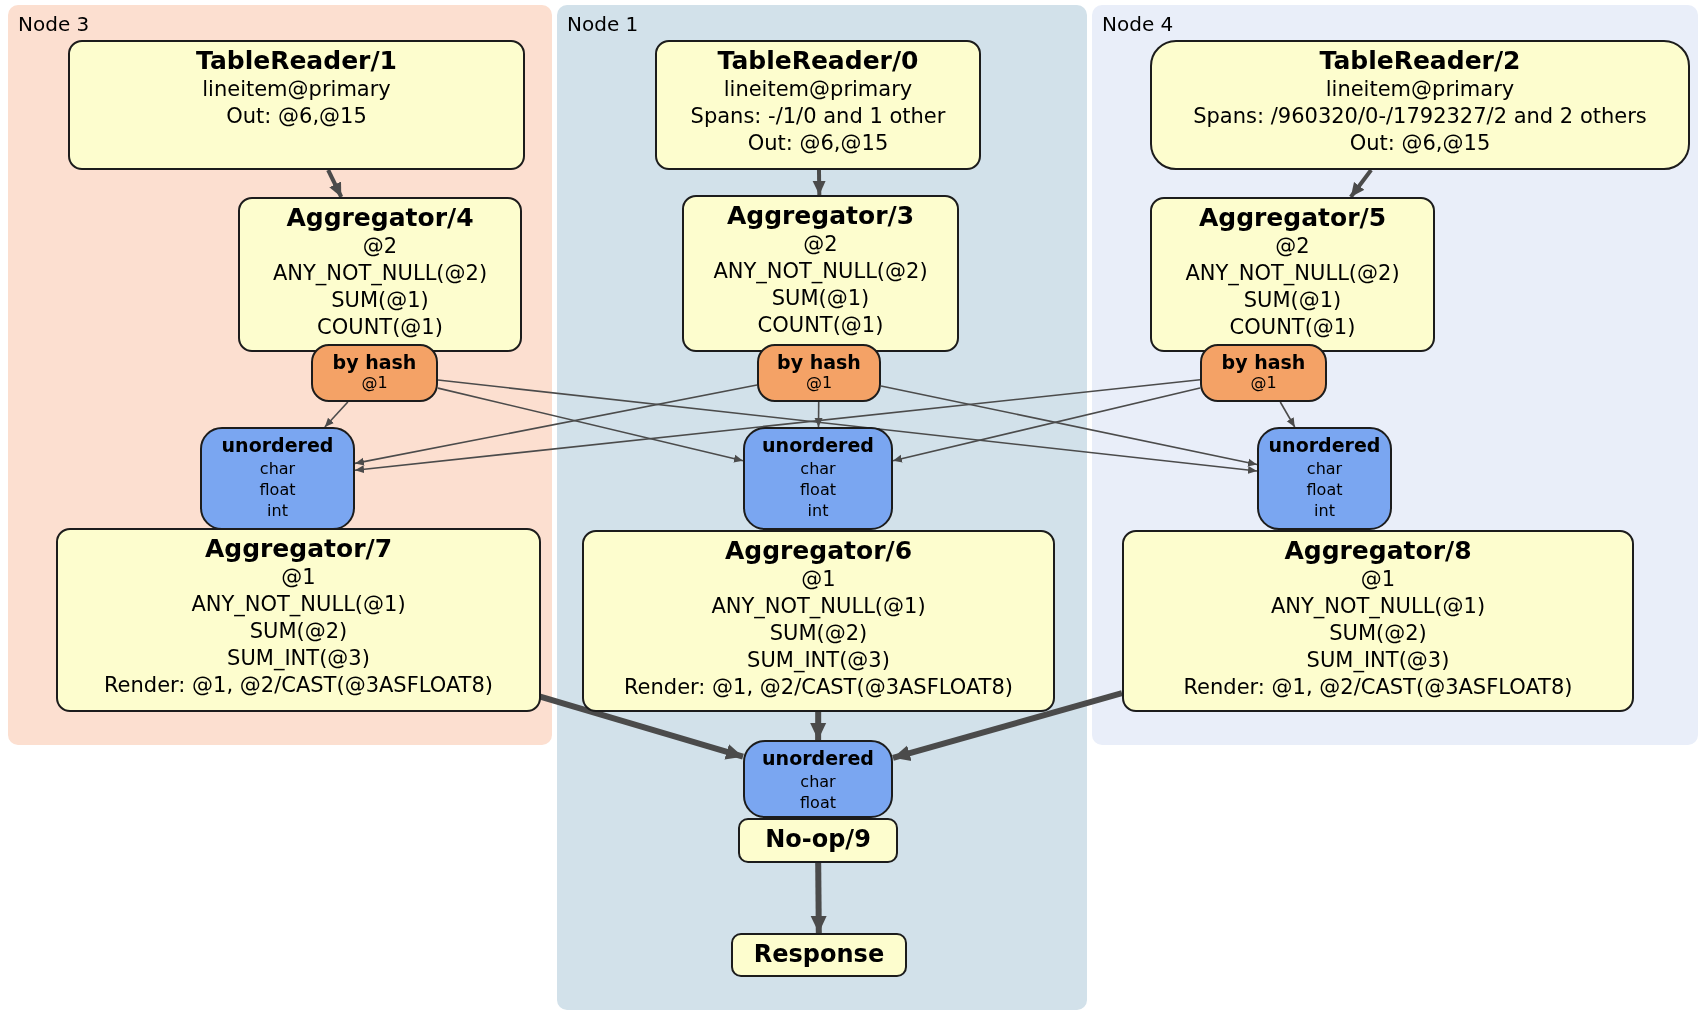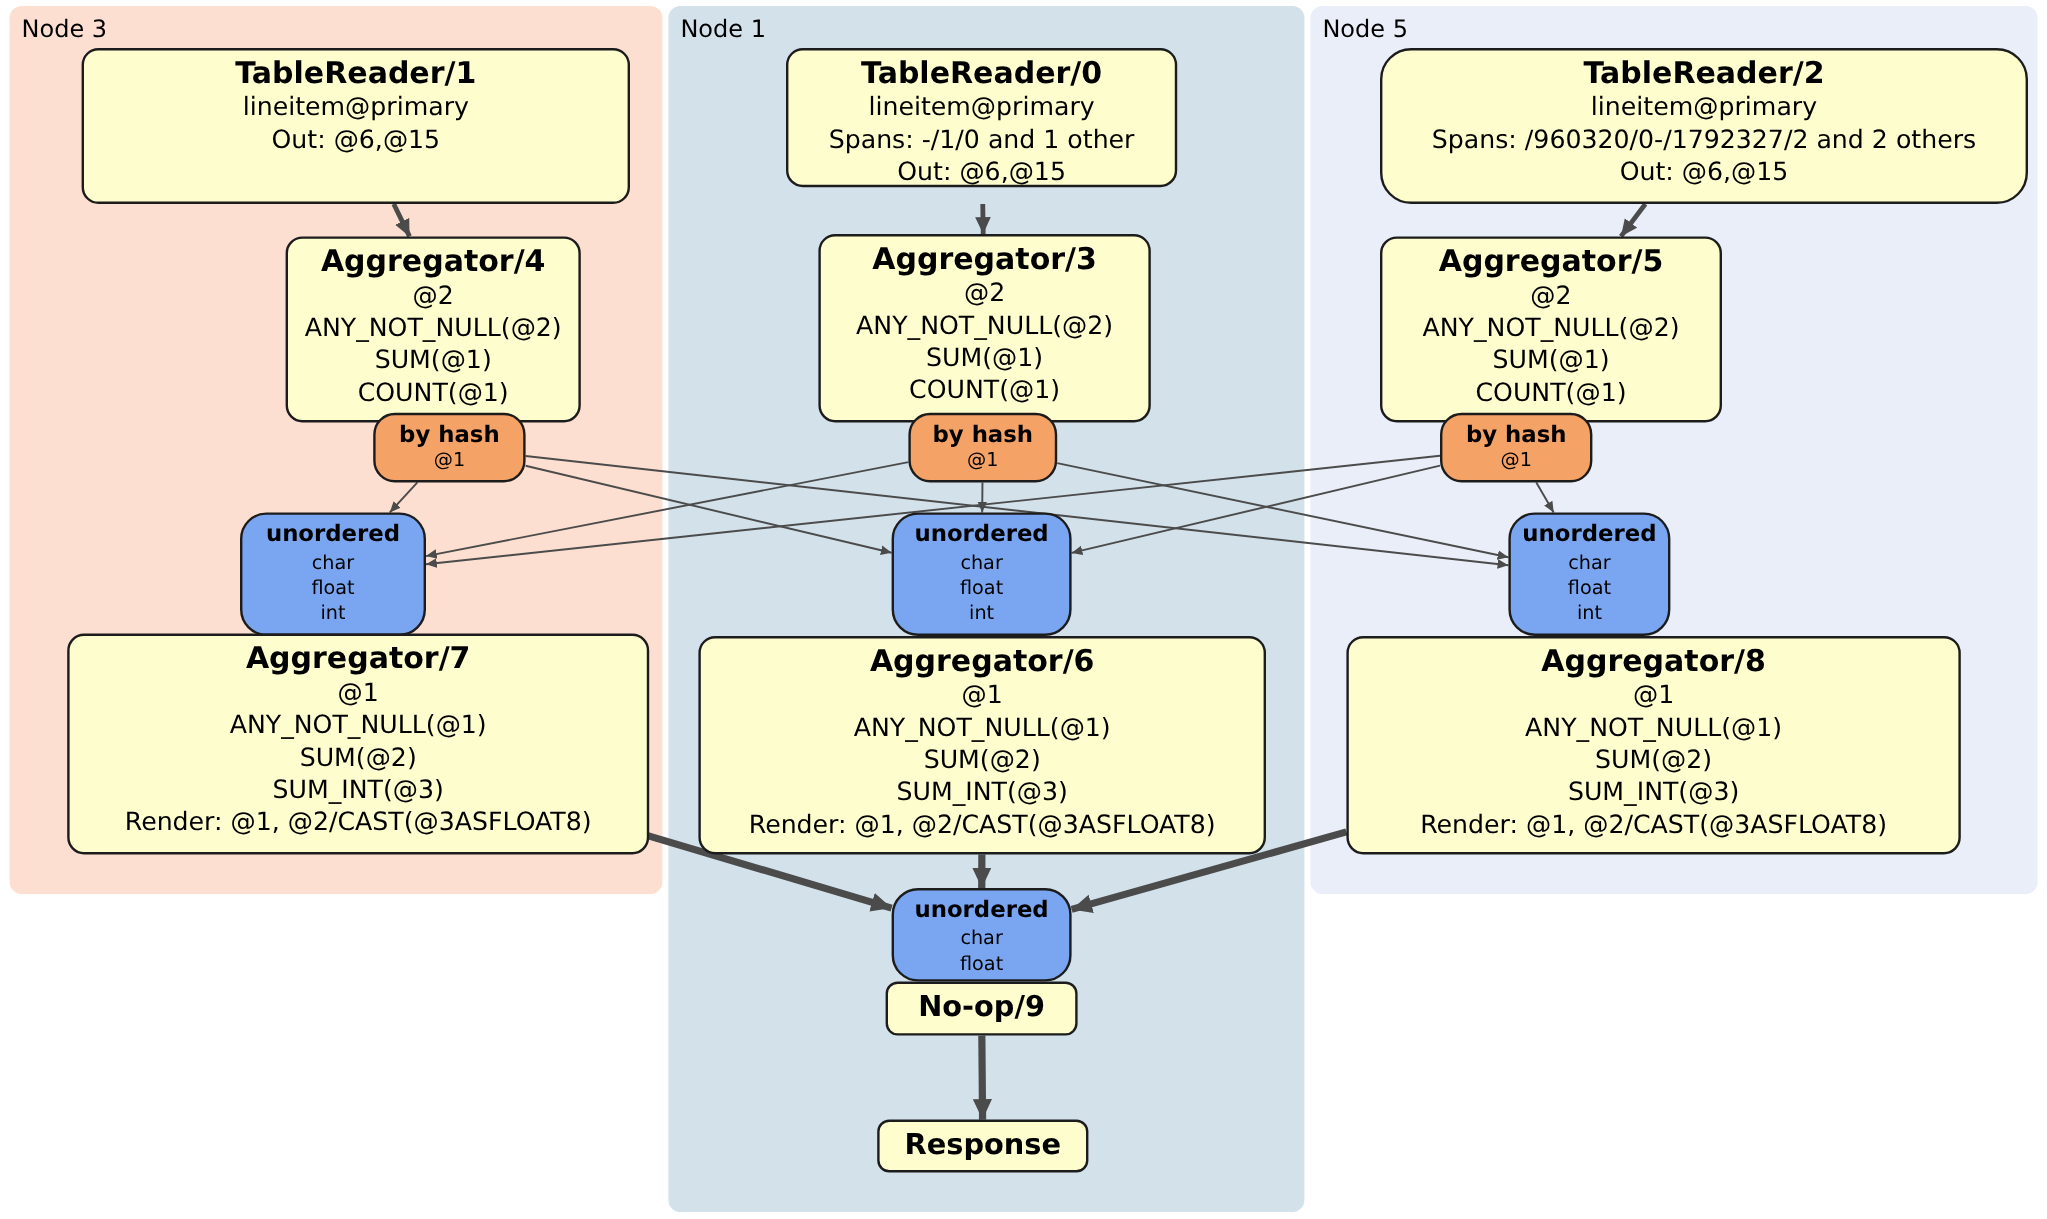--- a/index.html
+++ b/index.html
@@ -32,26 +32,26 @@
 
   .sync{background:var(--c-blue,#7aa6f1);border-radius:22px;}
   .sync .title{font-size:19px;line-height:25px;}
   .sync .lines div{font-size:16px;line-height:21px;}
 
   .pill{border-radius:10px;}
   .pill .title{font-size:24px;line-height:30px;}
 
   
   #box-tr1 {left:68px;  top:40px;  width:457px; height:130px;}
-  #box-agg4{left:238px; top:197px; width:246px; height:155px;}
+  #box-agg4{left:238px; top:197px; width:284px; height:155px;}
   #box-hash3{left:311px;top:344px; width:127px; height:58px;}
   #box-sync3{left:200px;top:427px; width:155px; height:103px;}
   #box-agg7{left:56px;  top:528px; width:485px; height:184px;}
 
-  #box-tr0 {left:655px; top:40px;  width:326px; height:116px;}
+  #box-tr0 {left:655px; top:40px;  width:326px; height:130px;}
   #box-agg3{left:682px; top:195px; width:277px; height:157px;}
   #box-hash1{left:757px;top:344px; width:124px; height:58px;}
   #box-sync1{left:743px;top:427px; width:150px; height:103px;}
   #box-agg6{left:582px; top:530px; width:473px; height:182px;}
   #box-syncF{left:743px;top:740px; width:150px; height:78px;}
   #box-noop{left:738px; top:818px; width:160px; height:45px;}
   #box-resp{left:731px; top:933px; width:176px; height:44px;}
 
   #box-tr2 {left:1150px;top:40px;  width:540px; height:130px;border-radius:26px;}
   #box-agg5{left:1150px;top:197px; width:285px; height:155px;}
@@ -64,21 +64,21 @@
 
 <div id="canvas">
 
   <div class="nodebg" id="node3">
     <div class="nodelabel">Node 3</div>
   </div>
   <div class="nodebg" id="node1">
     <div class="nodelabel">Node 1</div>
   </div>
   <div class="nodebg" id="node2">
-    <div class="nodelabel">Node 5</div>
+    <div class="nodelabel">Node 4</div>
   </div>
 
   <svg id="edges" width="1706" height="1016">
     <defs>
       <marker id="arr-route" markerWidth="10" markerHeight="10" refX="9" refY="5" orient="auto" markerUnits="userSpaceOnUse">
         <path d="M0,1 L9,5 L0,9 Z"></path>
       </marker>
       <marker id="arr-flow" markerWidth="15" markerHeight="14" refX="14" refY="7" orient="auto" markerUnits="userSpaceOnUse">
         <path d="M0,0.5 L14,7 L0,13.5 Z"></path>
       </marker>

